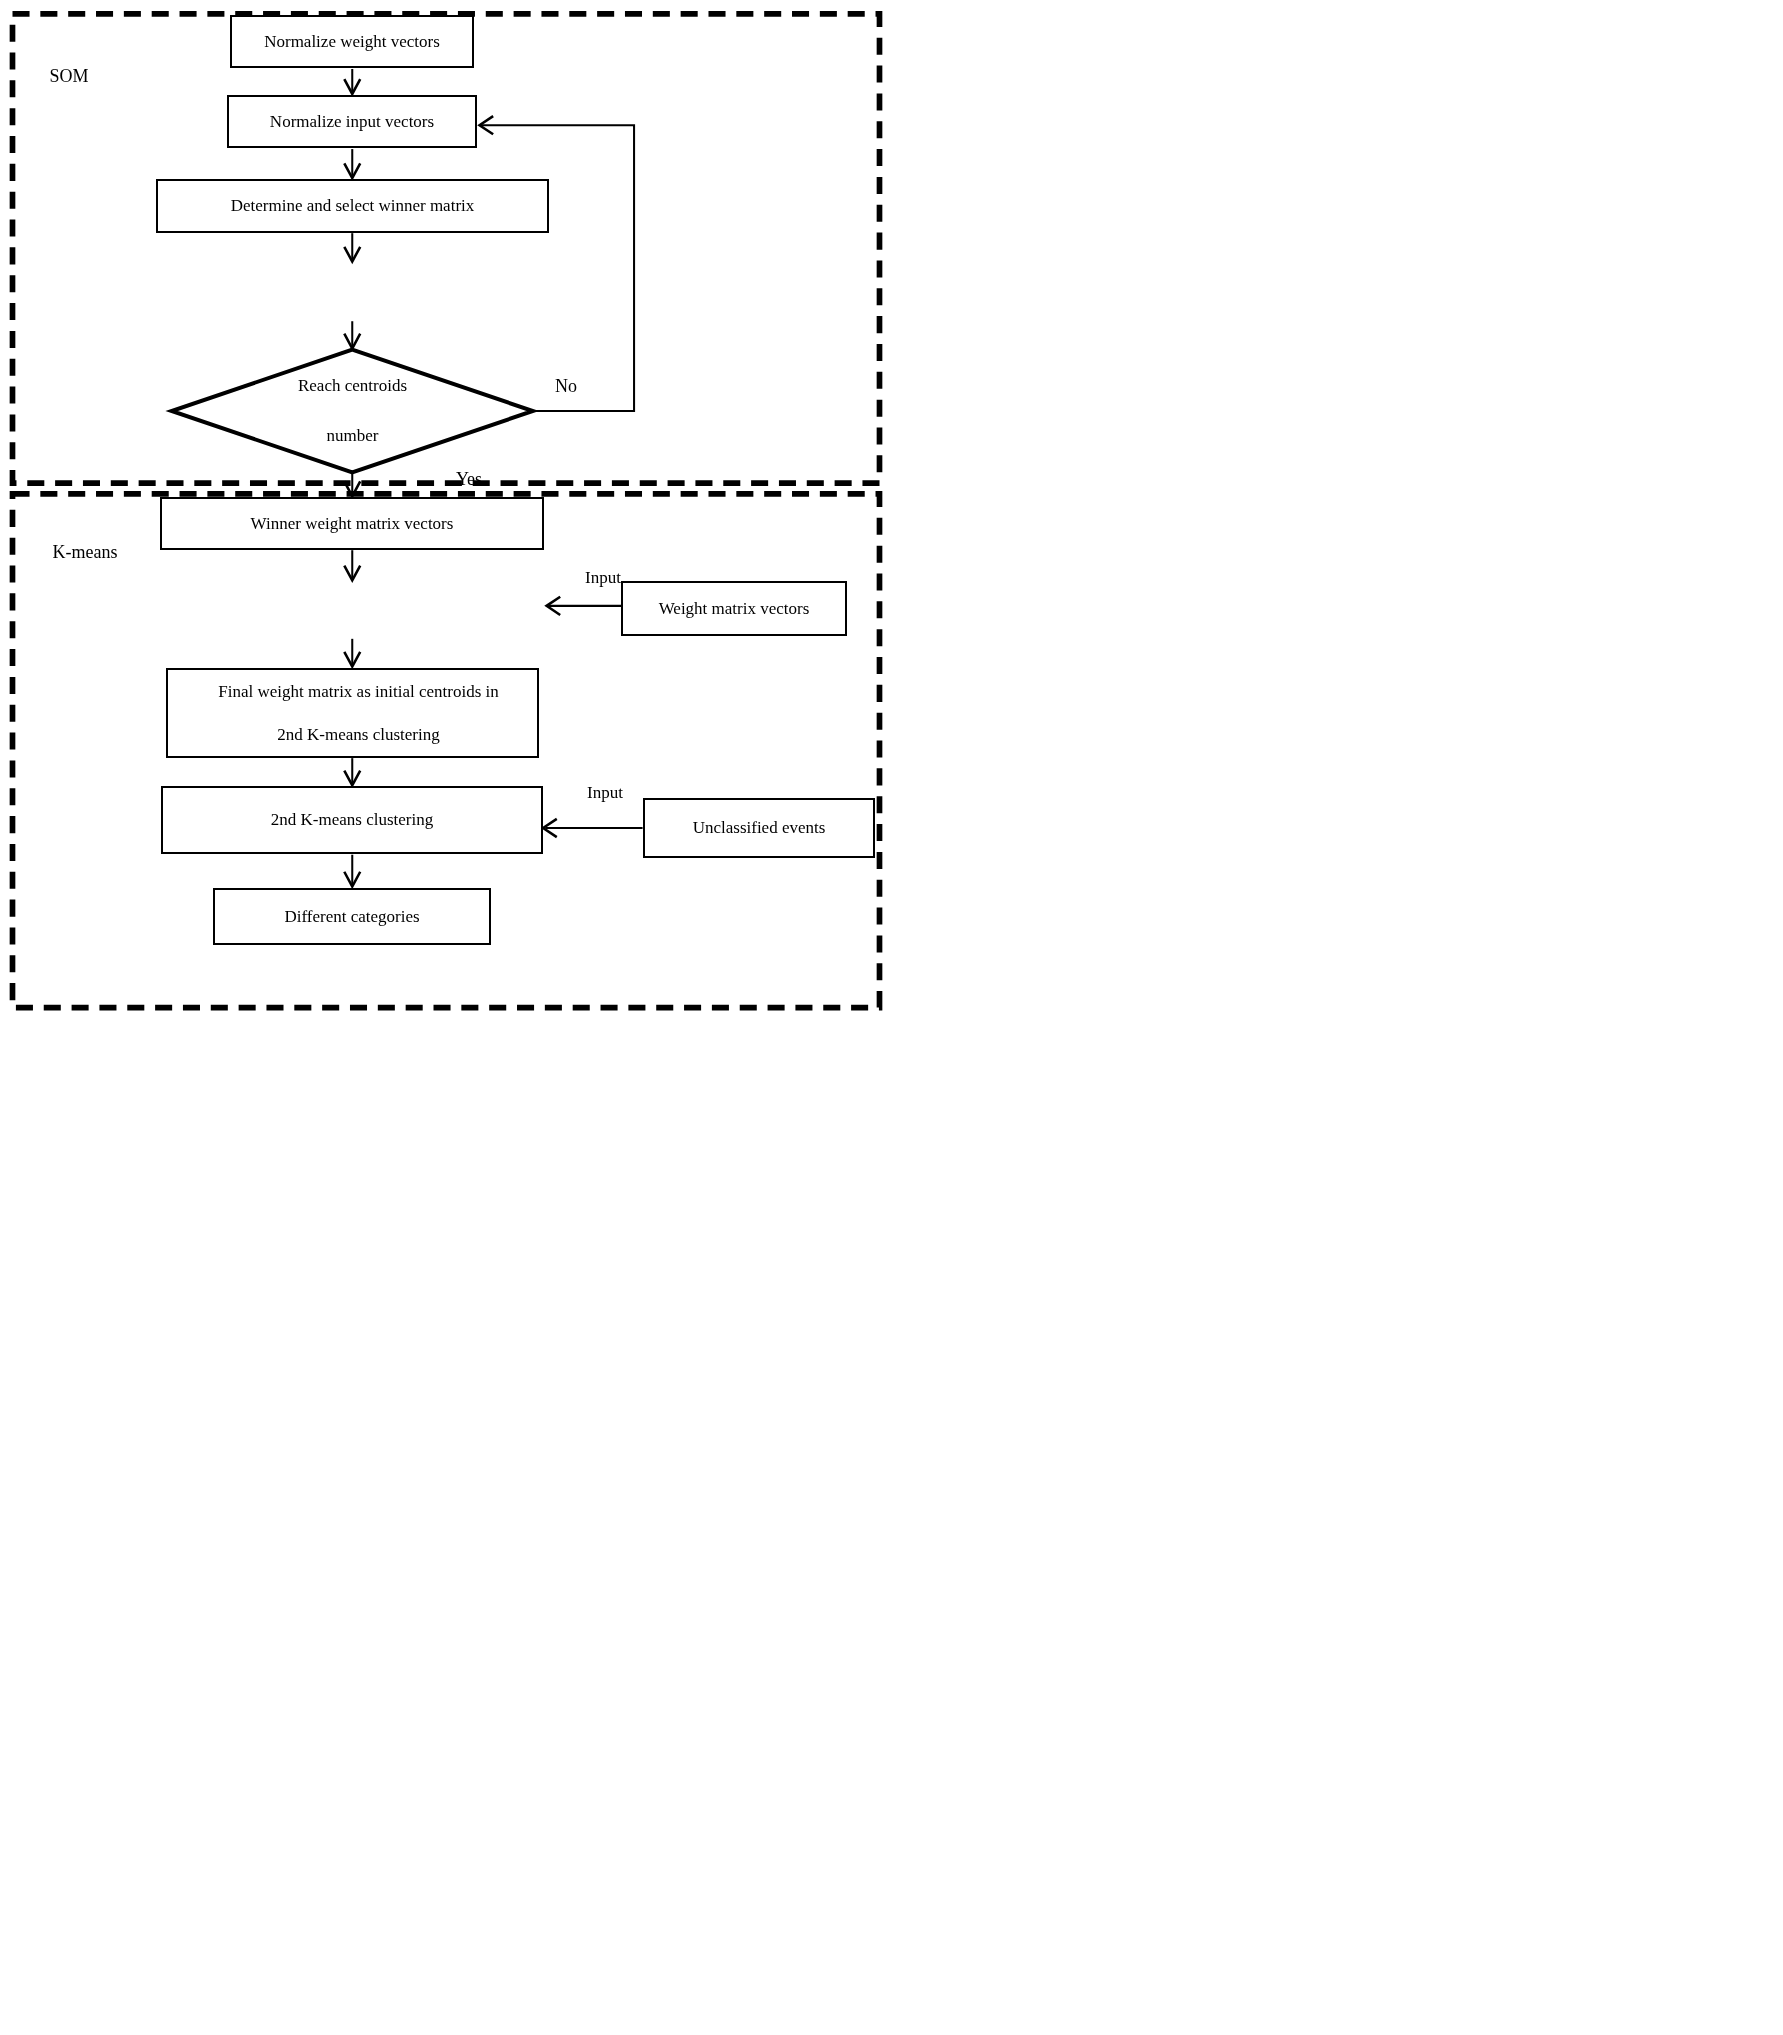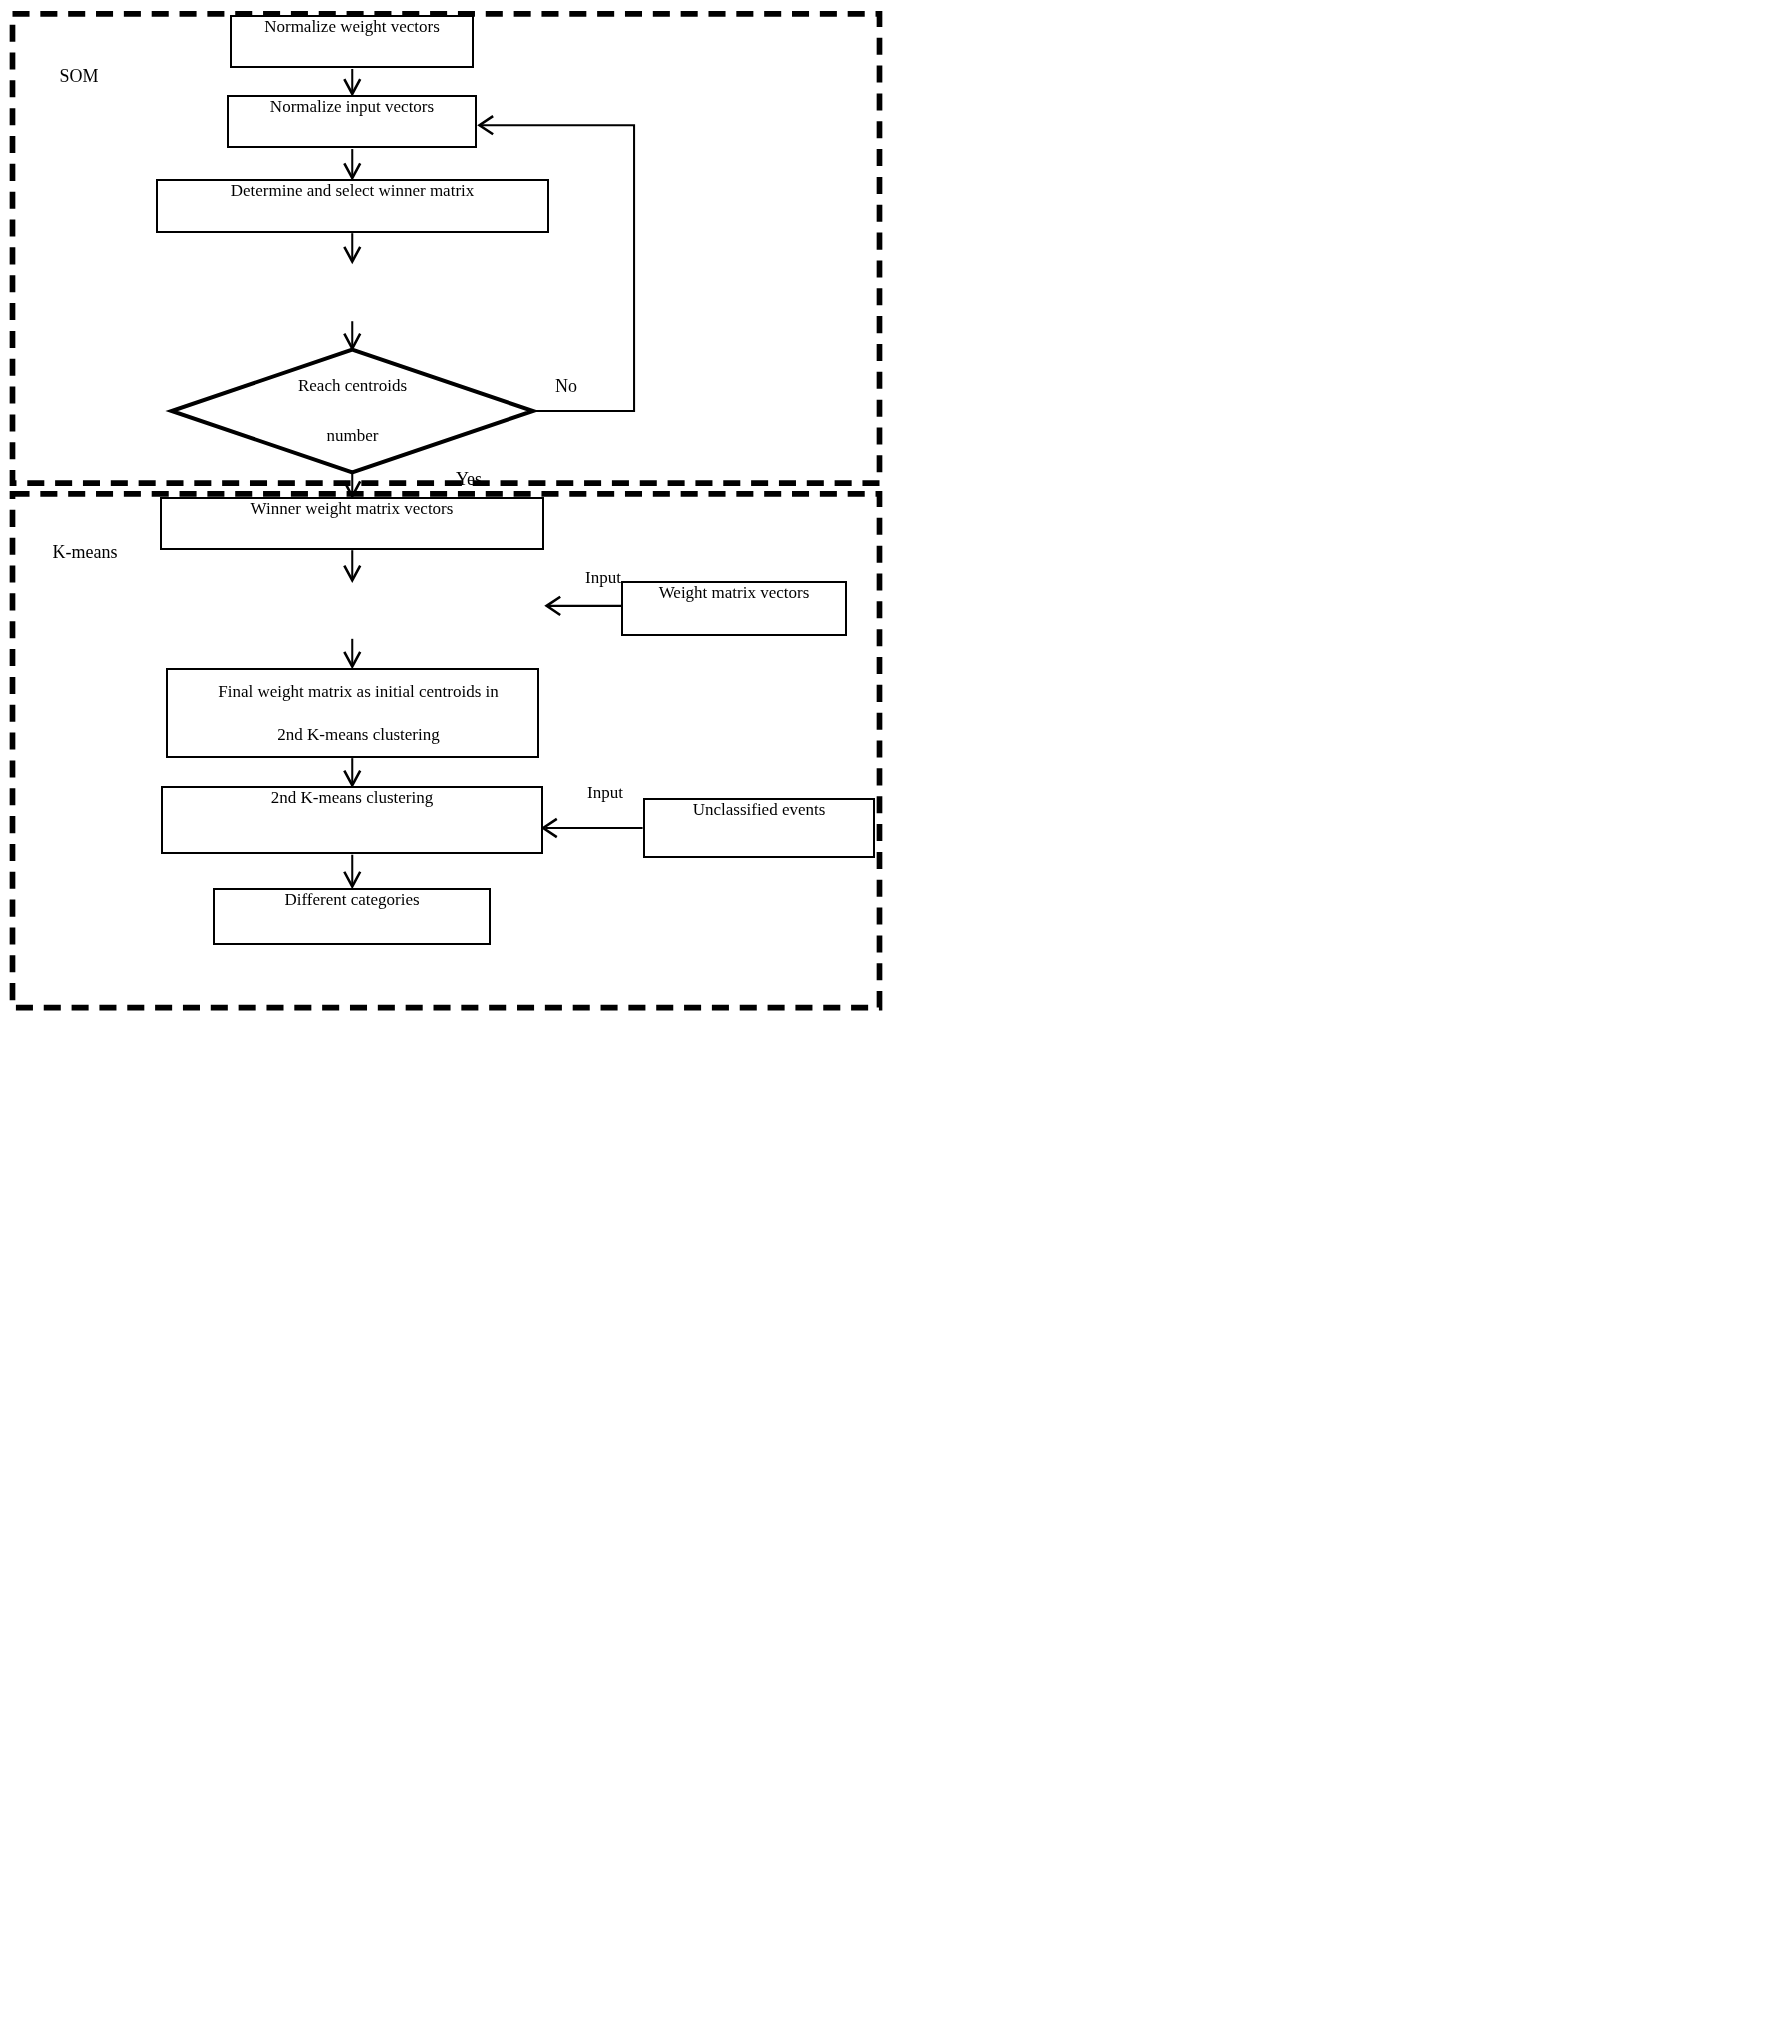--- a/index.html
+++ b/index.html
@@ -12,20 +12,21 @@
     overflow:hidden;
   }
   .canvas svg { position:absolute; left:0; top:0; width:892px; height:1018px; }
 
   .node {
     position:absolute;
     box-sizing:border-box;
     border:2.8px solid #000;
     background:#fff;
     display:flex;
+    align-items:center;
     justify-content:center;
     text-align:center;
     font-size:17px;
     line-height:1.15;
   }
   .node.multi { flex-direction:column;padding-left:12px; }
 
   .diamond-text {
     position:absolute;
     display:flex;
@@ -128,21 +129,21 @@
   </div>
 
   <div class="node" style="left:621px; top:581px; width:226px; height:55px">
     <span>Weight matrix vectors</span>
   </div>
 
   <div class="node" style="left:643px; top:798px; width:232px; height:60px">
     <span>Unclassified events</span>
   </div>
 
-  <div class="floating" style="left:79px; top:76px">SOM</div>
+  <div class="floating" style="left:69px; top:76px">SOM</div>
   <div class="floating" style="left:85px; top:552px">K-means</div>
   <div class="floating" style="left:566px; top:386px">No</div>
   <div class="floating" style="left:469px; top:479px">Yes</div>
   <div class="floating small" style="left:603px; top:578px">Input</div>
   <div class="floating small" style="left:605px; top:793px">Input</div>
 
 </div>
 
 
 </body></html>

